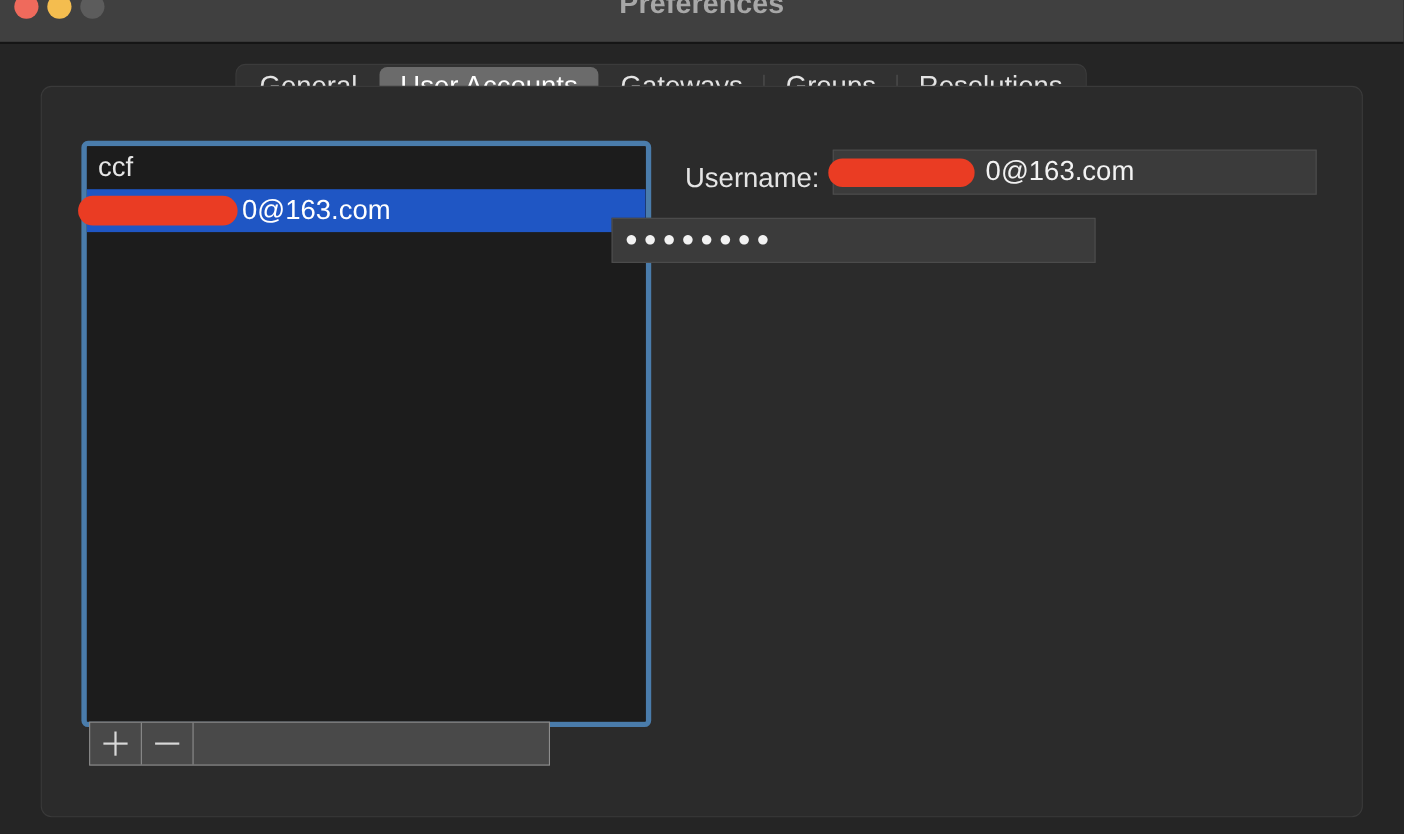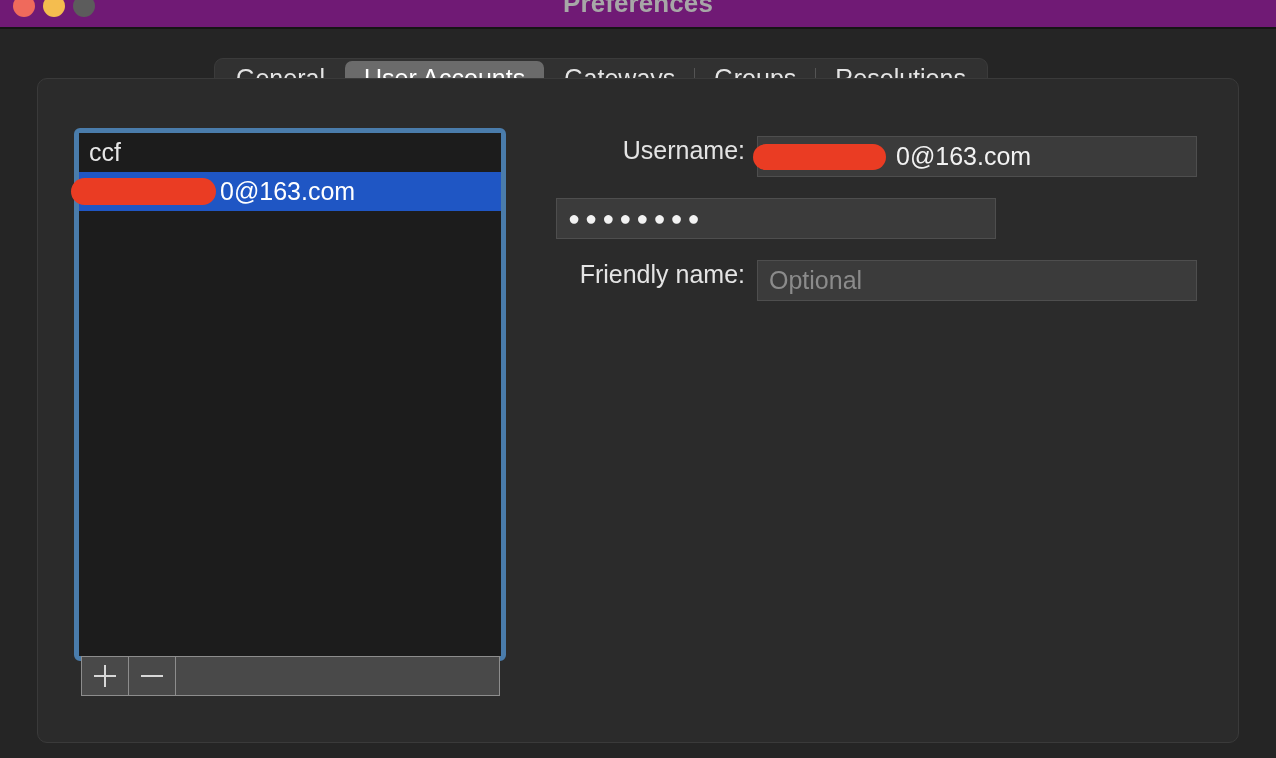--- a/index.html
+++ b/index.html
@@ -15,22 +15,22 @@
     overflow: hidden;
     font-family: "Liberation Sans", sans-serif;
     -webkit-font-smoothing: antialiased;
   }
 
   
   #titlebar {
     position: absolute;
     left: 0; top: 0;
     width: 1276px;
-    height: 29px;
-    background: #701a75;
+    height: 40px;
+    background: #404040;
     border-bottom: 2px solid #151515;
     box-sizing: border-box;
   }
   #traffic-lights {
     position: absolute;
     left: 13px;
     top: -5px;
     display: flex;
     gap: 8px;
   }
@@ -105,21 +105,21 @@
     border: 1px solid #3a3a3a;
     border-radius: 10px;
     box-sizing: border-box;
   }
 
   
   #list-focus-ring {
     position: absolute;
     left: 74px;
     top: 128px;
-    width: 432px;
+    width: 518px;
     height: 533px;
     border: 5px solid #4a7cab;
     border-radius: 6px;
     box-sizing: border-box;
     background: #1c1c1c;
   }
   #account-list {
     position: absolute;
     left: 0; top: 0;
     right: 0; bottom: 0;
@@ -188,21 +188,21 @@
   
   #form {
     position: absolute;
     left: 556px;
     top: 136px;
     width: 645px;
   }
   .form-row {
     position: relative;
     display: flex;
-    align-items: flex-start;
+    align-items: flex-end;
     margin-bottom: 21px;
     height: 41px;
   }
   .form-label {
     font-size: 25px;
     color: #e4e4e4;
     text-align: right;
     white-space: nowrap;
     padding-right: 12px;
     box-sizing: border-box;
@@ -308,22 +308,16 @@
       <span style="padding-left: 127px;">0@163.com</span>
     </div>
   </div>
 
   <div class="form-row" id="row-password">
     <div class="form-field" id="field-password">
       <span class="pw-dots">●●●●●●●●</span>
     </div>
   </div>
 
-  <div class="form-row" id="row-friendly">
-    <div class="form-label">Friendly name:</div>
-    <div class="form-field" id="field-friendly">
-      <span class="placeholder">Optional</span>
-    </div>
-  </div>
 
 </div>
 
 <div class="redaction" id="redaction-username"></div>
 
 </body></html>

